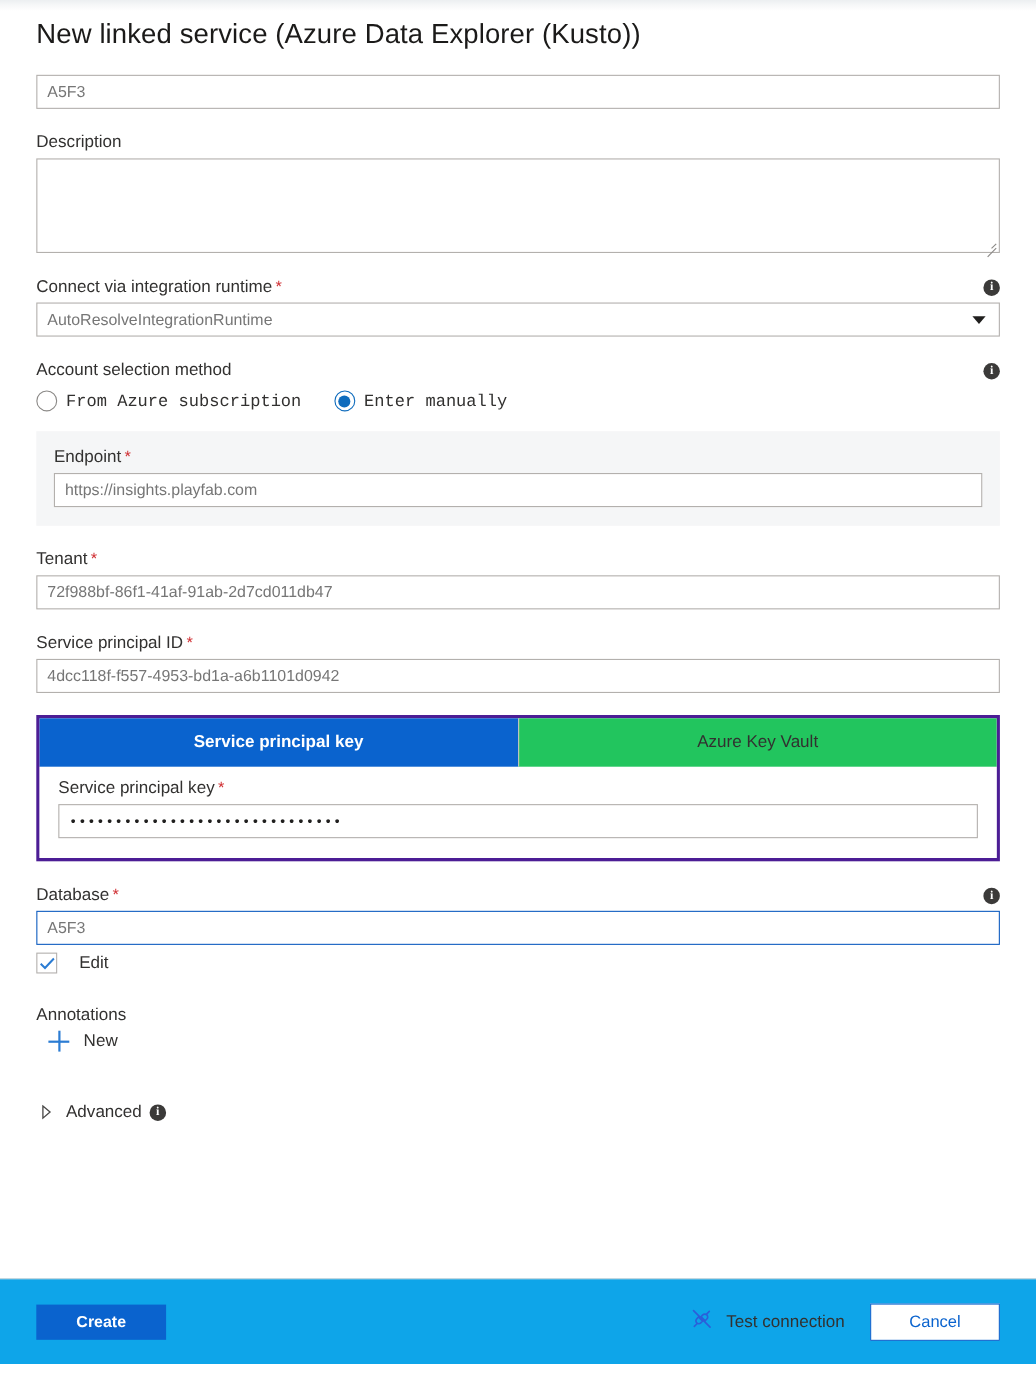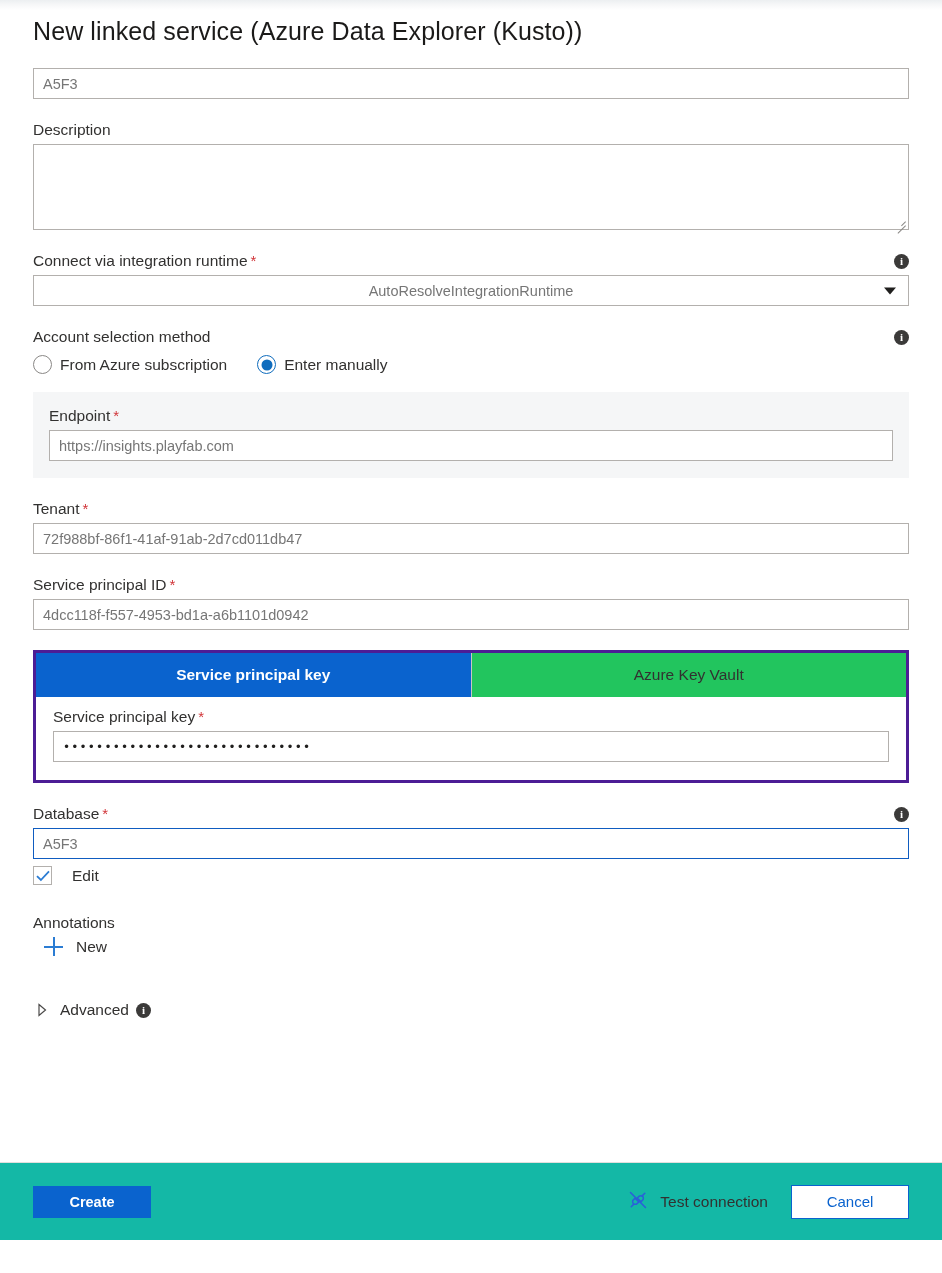--- a/index.html
+++ b/index.html
@@ -106,35 +106,35 @@
     transform: rotate(-45deg);
     transform-origin: right bottom;
   }
   .resize-grip:after {
     width: 6px; right: 0; bottom: 6px;
     transform: rotate(-45deg);
     transform-origin: right bottom;
   }
   .dropdown {
     position: relative;
-    justify-content: center;
   }
   .dropdown .caret {
     position: absolute;
     right: 12px; top: 50%;
     transform: translateY(-50%);
     width: 0; height: 0;
     border-left: 6px solid transparent;
     border-right: 6px solid transparent;
     border-top: 7px solid #201f1e;
   }
   .radio-row {
     display: flex;
     align-items: center;
     margin-top: 9px;
+    font-family: Liberation Mono, monospace;
   }
   .radio-opt {
     display: flex;
     align-items: center;
     margin-right: 30px;
   }
   .radio {
     width: 19px; height: 19px;
     border-radius: 50%;
     border: 1.5px solid #8a8886;
@@ -268,21 +268,21 @@
   }
   .tri svg { position: absolute; left: -9px; top: -7px; }
   .advanced-text {
     font-size: 15.5px;
     color: #323130;
   }
   .footer {
     position: absolute;
     left: 0; bottom: 0;
     width: 942px; height: 78px;
-    background: #14b8a6;
+    background: #0ea5e9;
     border-top: 1px solid #e1dfdd;
     display: flex;
     align-items: center;
     padding: 0 33px;
   }
   .btn-create {
     width: 118px; height: 32px;
     background: #0a63ce;
     color: #ffffff;
     font-size: 14.5px;

